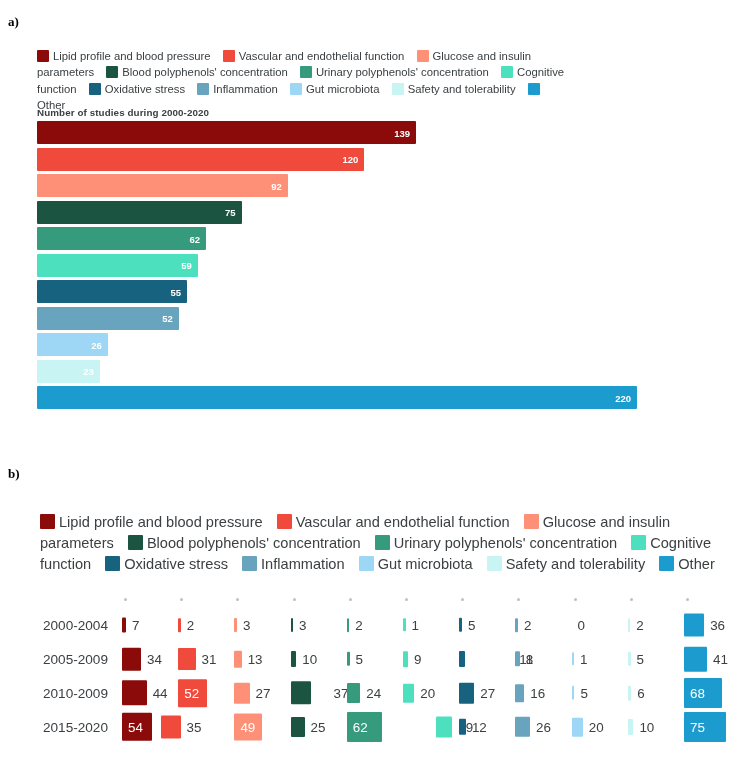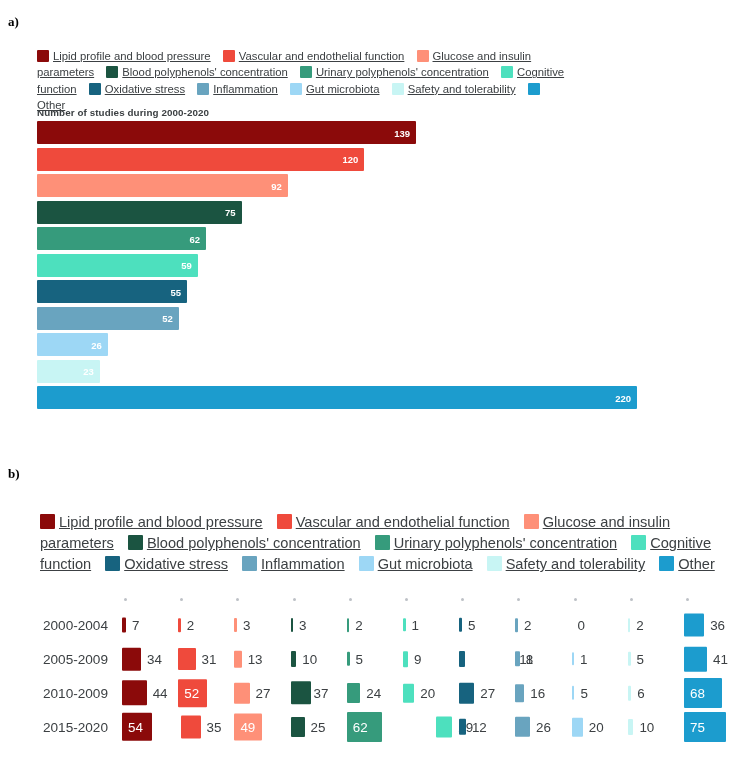--- a/index.html
+++ b/index.html
@@ -24,21 +24,20 @@
   
   .legend{
     position:absolute;
     line-height:1.45;
   }
   #legend-a{left:37px;top:48px;width:540px;font-size:11.3px;}
   #legend-b{left:40px;top:512px;width:688px;font-size:14.6px;}
   .legend-item{
     display:inline;
     white-space:normal;
-    text-decoration:underline;
   }
   .swatch{
     display:inline-block;
     vertical-align:-2px;
     margin-right:4px;
     border-radius:1px;
   }
   #legend-a .swatch{width:12px;height:12px;}
   #legend-b .swatch{width:15px;height:15px;vertical-align:-2px;}
   .legend-label{color:#3c4043;}
@@ -298,21 +297,21 @@
       <div class="b-cell" title="Vascular and endothelial function / 2010-2014: 52" style="left: 178.2px; width: 56.2px;">
         <div class="b-block" style="width: 29.12px; height: 27.7333px; background: rgb(239, 74, 60);"></div>
         <div class="b-num inside" style="left: 6px;">52</div>
       </div>
       <div class="b-cell" title="Glucose and insulin parameters / 2010-2014: 27" style="left: 234.4px; width: 56.2px;">
         <div class="b-block" style="width: 15.12px; height: 20.65px; background: rgb(254, 144, 120);"></div>
         <div class="b-num outside" style="left: 21.12px;">27</div>
       </div>
       <div class="b-cell" title="Blood polyphenols' concentration / 2010-2014: 37" style="left: 290.6px; width: 56.2px;">
         <div class="b-block" style="width: 20.72px; height: 23.4833px; background: rgb(27, 84, 65);"></div>
-        <div class="b-num outside" style="left: 23px;">37</div>
+        <div class="b-num outside" style="left: 43px;">37</div>
       </div>
       <div class="b-cell" title="Urinary polyphenols' concentration / 2010-2014: 24" style="left: 346.8px; width: 56.2px;">
         <div class="b-block" style="width: 13.44px; height: 19.8px; background: rgb(54, 155, 124);"></div>
         <div class="b-num outside" style="left: 19.44px;">24</div>
       </div>
       <div class="b-cell" title="Cognitive function / 2010-2014: 20" style="left: 403px; width: 56.2px;">
         <div class="b-block" style="width: 11.2px; height: 18.6667px; background: rgb(77, 224, 190);"></div>
         <div class="b-num outside" style="left: 17.2px;">20</div>
       </div>
       <div class="b-cell" title="Oxidative stress / 2010-2014: 27" style="left: 459.2px; width: 56.2px;">
@@ -337,21 +336,21 @@
       </div>
     </div>
     <div class="b-row" style="top: 114px;">
       <div class="b-rowlabel-wrap">
         <div class="b-rowlabel">2015-2020</div>
       </div>
       <div class="b-cell" title="Lipid profile and blood pressure / 2015-2020: 54" style="left: 122px; width: 56.2px;">
         <div class="b-block" style="width: 30.24px; height: 28.3px; background: rgb(139, 10, 10);"></div>
         <div class="b-num inside" style="left: 6px;">54</div>
       </div>
-      <div class="b-cell" title="Vascular and endothelial function / 2015-2020: 35" style="left: 181px; width: 59px; text-align: right;">
+      <div class="b-cell" title="Vascular and endothelial function / 2015-2020: 35" style="left: 161px; width: 59px; text-align: right;">
         <div class="b-block" style="width: 19.6px; height: 22.9167px; background: rgb(239, 74, 60);"></div>
         <div class="b-num outside" style="left: 25.6px;">35</div>
       </div>
       <div class="b-cell" title="Glucose and insulin parameters / 2015-2020: 49" style="left: 234.4px; width: 56.2px;">
         <div class="b-block" style="width: 27.44px; height: 26.8833px; background: rgb(254, 144, 120);"></div>
         <div class="b-num inside" style="left: 6px;">49</div>
       </div>
       <div class="b-cell" title="Blood polyphenols' concentration / 2015-2020: 25" style="left: 290.6px; width: 56.2px;">
         <div class="b-block" style="width: 14px; height: 20.0833px; background: rgb(27, 84, 65);"></div>
         <div class="b-num outside" style="left: 20px;">25</div>

